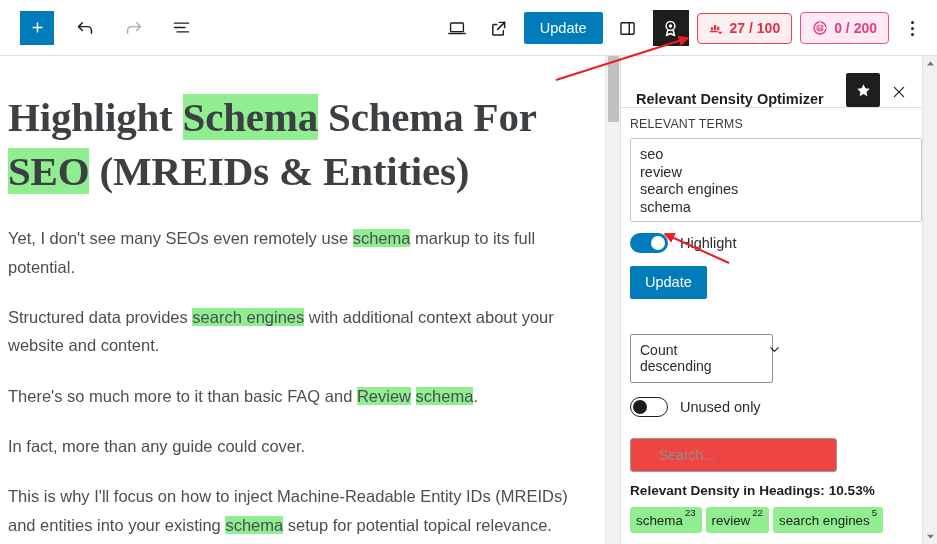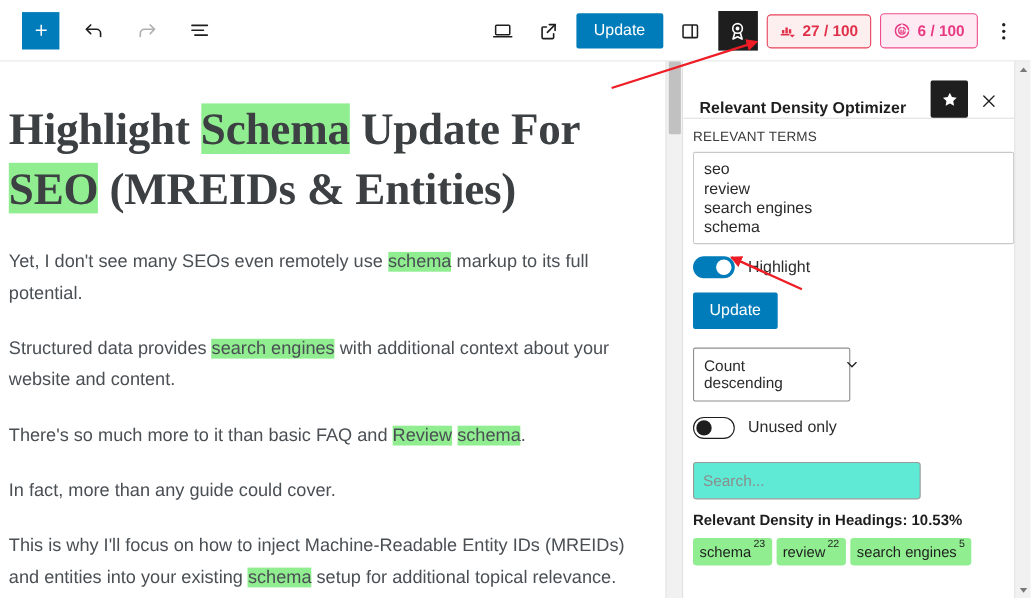--- a/index.html
+++ b/index.html
@@ -226,21 +226,21 @@
     border: none;
     font-family: "Liberation Sans", sans-serif;
     font-size: 14.5px;
     padding: 9px 15px;
     border-radius: 2px;
     cursor: pointer;
     line-height: 1;
   }
 
   .sel-wrap {
-    margin: 17px 0 0 -4px;
+    margin: 35px 0 0 -4px;
     position: relative;
     width: 159px;
   }
   .sel-box {
     width: 143px;
     border: 1px solid #8d8d8d;
     border-radius: 2px;
     padding: 7px 26px 7px 9px;
     font-size: 14px;
     color: #2b2b2b;
@@ -251,26 +251,26 @@
   .sel-wrap .chev {
     position: absolute; right: 8px; top: 9px;
     pointer-events: none;
   }
 
   .search-box {
     margin: 21px 0 0 -4px;
     width: 207px;
     border: 1px solid #9a9a9a;
     border-radius: 3px;
-    padding: 8px 8px;
+    padding: 8px 28px;
     font-family: "Liberation Sans", sans-serif;
     font-size: 14px;
     color: #2b2b2b;
     outline: none;
-    background: #5eead4;
+    background: #ef4444;
     display: block;
   }
   .search-box::placeholder { color: #8d8d8d; }
 
   .density {
     margin: 11px 0 0 -4px;
     font-size: 13.6px;
     font-weight: 700;
     color: #1e1e1e;
   }
@@ -394,39 +394,39 @@
         <span>27 / 100</span>
       </div>
 
       <div class="score-pill ai">
         <svg width="16" height="16" viewBox="0 0 24 24">
           <circle cx="12" cy="12" r="9" fill="none" stroke="#e83a82" stroke-width="2"></circle>
           <circle cx="12" cy="12" r="4.6" fill="none" stroke="#e83a82" stroke-width="1.6"></circle>
           <path d="M12 3 L12 7.4 M21 12 L16.6 12" stroke="#ffffff" stroke-width="2"></path>
           <text x="12" y="15.2" font-size="8" font-family="Liberation Sans, sans-serif" font-weight="700" fill="#e83a82" text-anchor="middle">ai</text>
         </svg>
-        <span>6 / 100</span>
+        <span>0 / 200</span>
       </div>
 
       <div class="kebab">
         <i></i>
         <i></i>
         <i></i>
       </div>
     </div>
   </div>
 
   <div class="canvas">
-    <h1 class="post-title"><span>Highlight </span><mark class="hl">Schema</mark><span> Update For </span><mark class="hl">SEO</mark><span> (MREIDs &amp; Entities)</span></h1>
+    <h1 class="post-title"><span>Highlight </span><mark class="hl">Schema</mark><span> Schema For </span><mark class="hl">SEO</mark><span> (MREIDs &amp; Entities)</span></h1>
     <div class="post-body">
         <p><span>Yet, I don't see many SEOs even remotely use </span><mark class="hl">schema</mark><span> markup to its full potential.</span></p>
         <p><span>Structured data provides </span><mark class="hl">search engines</mark><span> with additional context about your website and content.</span></p>
         <p><span>There's so much more to it than basic FAQ and </span><mark class="hl">Review</mark><span> </span><mark class="hl">schema</mark><span>.</span></p>
         <p><span>In fact, more than any guide could cover.</span></p>
-        <p><span>This is why I'll focus on how to inject Machine-Readable Entity IDs (MREIDs) and entities into your existing </span><mark class="hl">schema</mark><span> setup for additional topical relevance.</span></p>
+        <p><span>This is why I'll focus on how to inject Machine-Readable Entity IDs (MREIDs) and entities into your existing </span><mark class="hl">schema</mark><span> setup for potential topical relevance.</span></p>
       </div>
   </div>
 
   <div class="ed-scroll">
     <div class="thumb"></div>
   </div>
 
   <div class="panel">
 
     <div class="panel-header">

